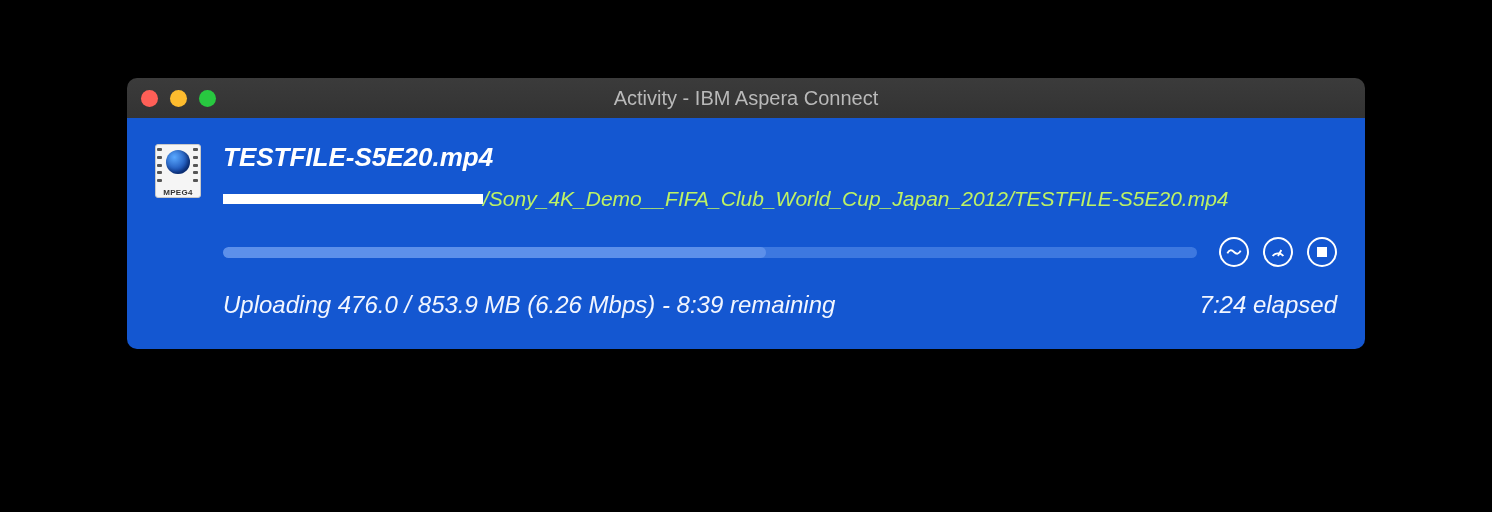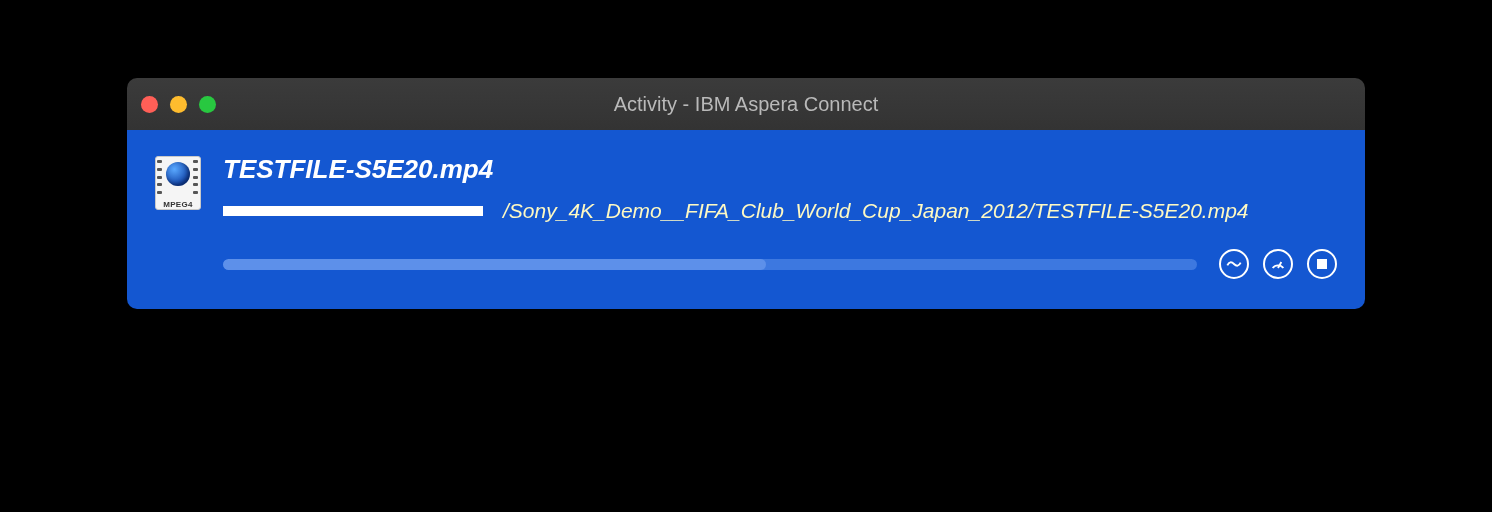--- a/index.html
+++ b/index.html
@@ -20,21 +20,21 @@
     }
 
     .window {
       width: 1238px;
       border-radius: 10px;
       overflow: hidden;
       box-shadow: 0 20px 60px rgba(0,0,0,0.6);
     }
 
     .titlebar {
-      height: 52px;
+      height: 40px;
       background: linear-gradient(#3b3b3b, #333333);
       display: flex;
       align-items: center;
       padding: 0 14px;
       position: relative;
     }
 
     .traffic-lights {
       display: flex;
       gap: 12px;
@@ -138,26 +138,25 @@
 
     .file-name {
       font-size: 26px;
       font-weight: 600;
       margin-bottom: 14px;
     }
 
     .file-path {
       font-size: 21px;
       font-weight: 400;
-      color: #fef9c3;
+      color: #bef264;
       white-space: nowrap;
       overflow: hidden;
       display: flex;
       align-items: center;
-      gap: 20px;
     }
 
     .redact {
       display: inline-block;
       width: 260px;
       height: 10px;
       background: #fff;
       margin-right: 0;
       flex-shrink: 0;
     }
@@ -277,16 +276,20 @@
             </svg>
           </div>
           <div class="ctrl-btn">
             <svg width="12" height="12" viewBox="0 0 12 12">
               <rect x="1" y="1" width="10" height="10" fill="currentColor"></rect>
             </svg>
           </div>
         </div>
       </div>
 
+      <div class="status-row">
+        <div class="status-left">Uploading 476.0 / 853.9 MB (6.26 Mbps) - 8:39 remaining</div>
+        <div class="status-right">7:24 elapsed</div>
+      </div>
 
     </div>
   </div>
 </div>
 
 </body></html>

